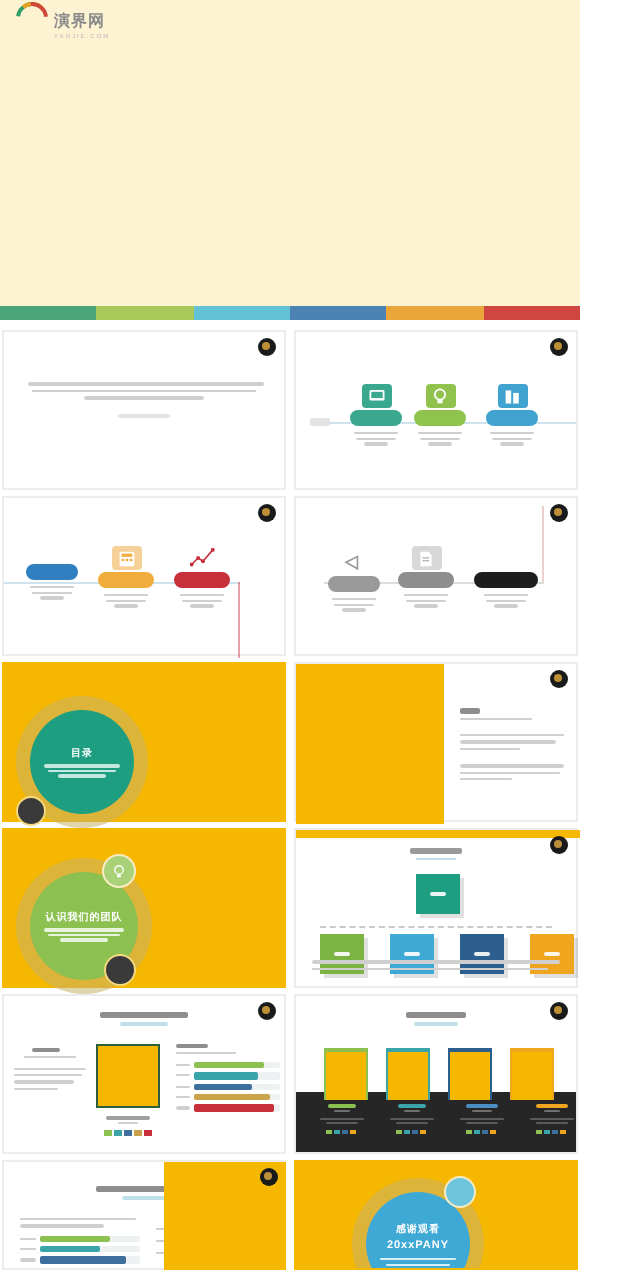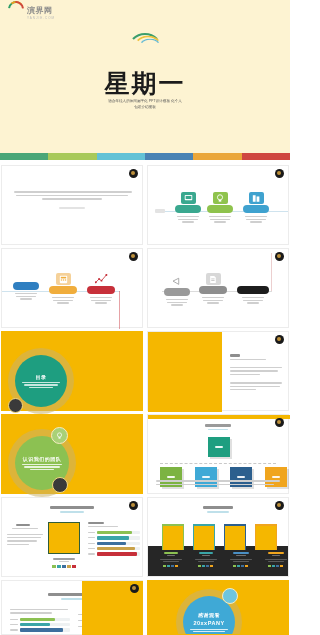--- a/index.html
+++ b/index.html
@@ -91,32 +91,20 @@
           <i class="a"></i>
           <i class="b"></i>
           <i class="c"></i>
         </span>
       <span>
         <span class="wd" style="display:block">演界网</span>
         <span class="sub" style="display:block">YANJIE.COM</span>
       </span>
     </div>
 
-    <div class="center">
-      <div class="rainbow">
-          <b class="g"></b>
-          <b class="y"></b>
-          <b class="b"></b>
-        </div>
-      <div class="title">星期一</div>
-      <div class="subtitle">
-        <span>适合年轻人的休闲扁平化 PPT设计模板 化个人</span><br>
-        <span>包装介绍模板</span>
-      </div>
-    </div>
 
     <div class="bar">
       <span style="background:#4aa678"></span>
       <span style="background:#a8c95a"></span>
       <span style="background:#63c2d6"></span>
       <span style="background:#4a83b4"></span>
       <span style="background:#eaa63a"></span>
       <span style="background:#cf4640"></span>
     </div>
   </div>

